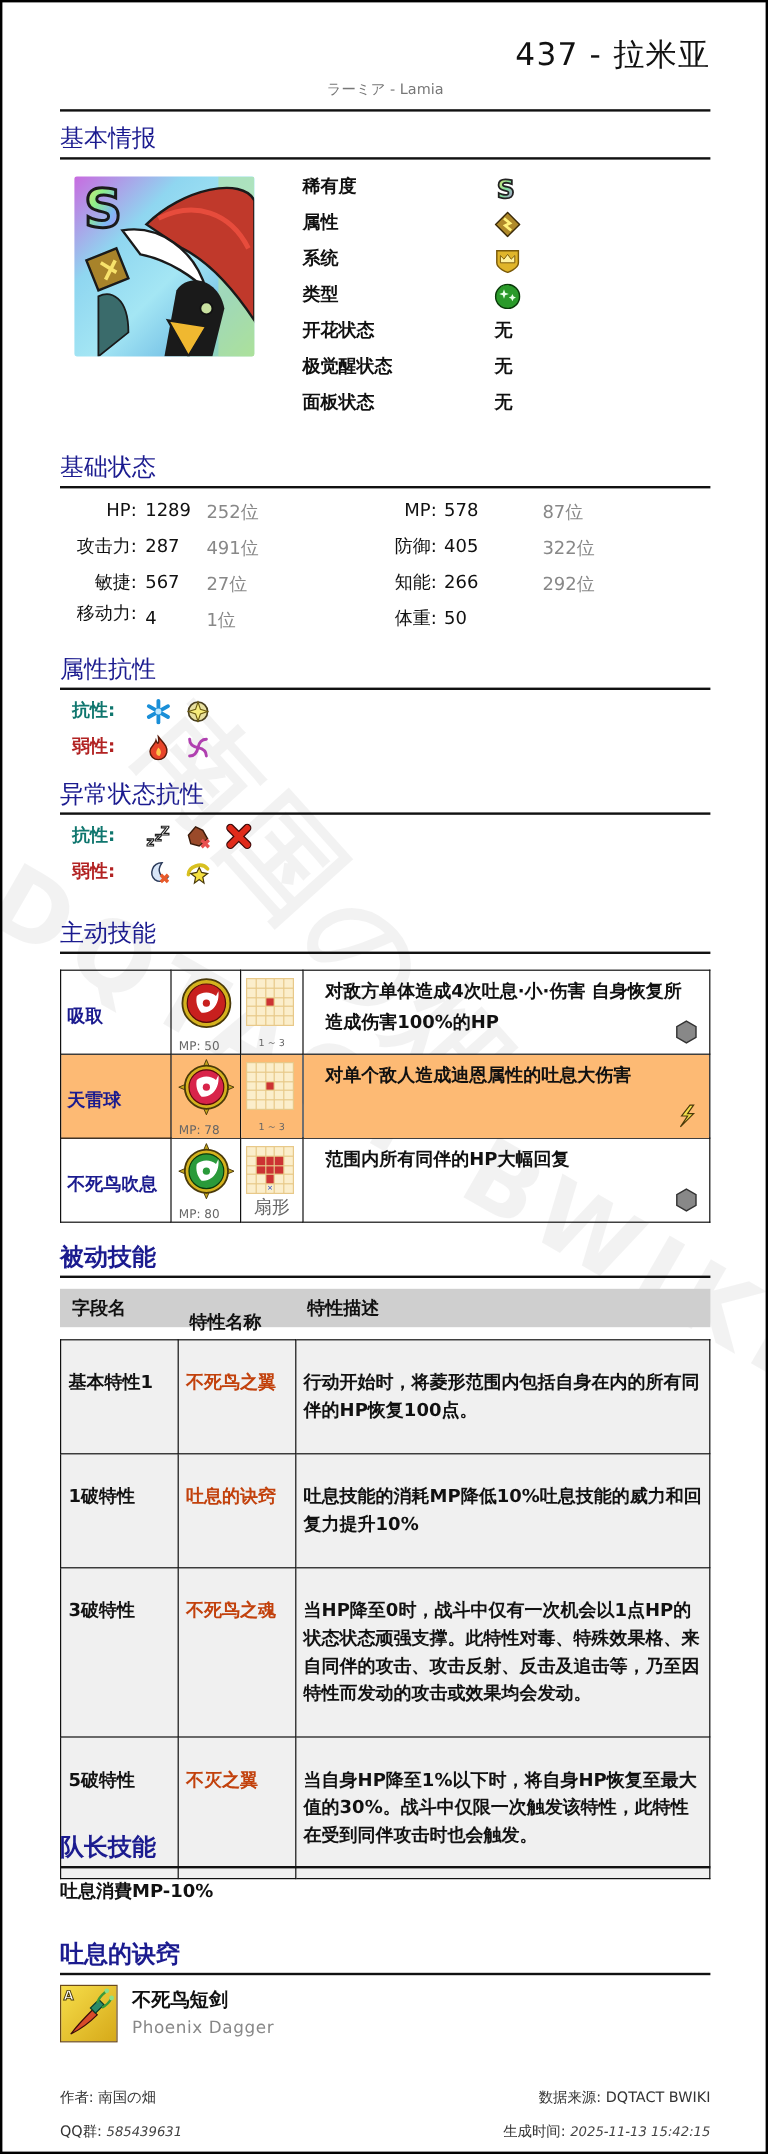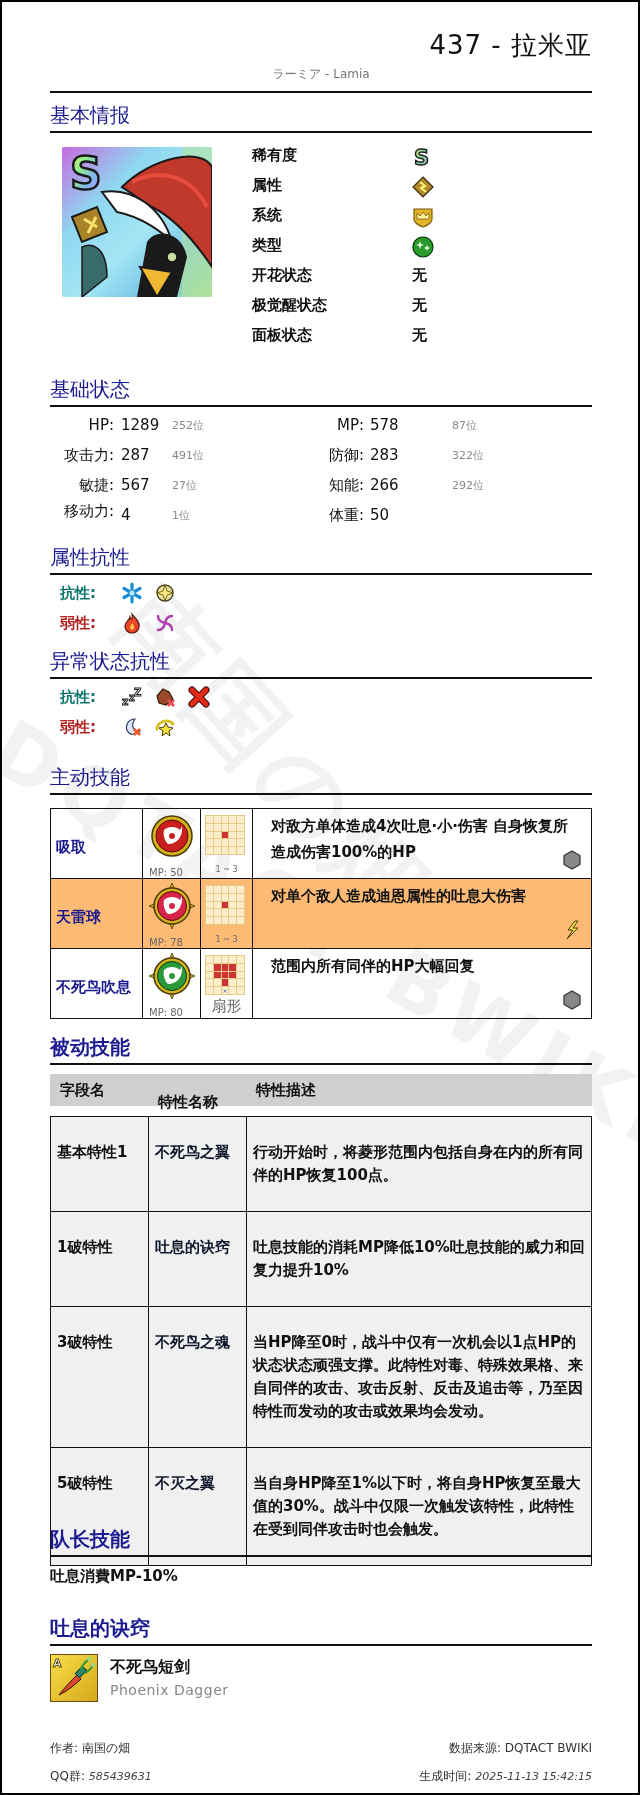--- a/index.html
+++ b/index.html
@@ -27,21 +27,21 @@
 
   
   .portrait { position: absolute; left: 12px; top: 145px; width: 150px; height: 150px; overflow: hidden; border-radius: 2px;
     background: linear-gradient(135deg, #c86be0 0%, #8fd6f0 30%, #a4e6f4 55%, #7dc7e8 75%, #9ede9a 100%); }
   .info-table { position: absolute; left: 202px; top: 144px; }
   .info-row { position: absolute; left: 0; width: 300px; height: 30px; font-size: 15px; font-weight: bold; color: #111; }
   .info-row .k { position: absolute; left: 0; top: 0; }
   .info-row .v { position: absolute; left: 160px; top: 0; }
   .ico { display: inline-block; width: 22px; height: 22px; vertical-align: middle; }
   .stat-cell { position: absolute; font-size: 15px; white-space: nowrap; }
-  .rank { font-size: 11px; color: #888; }
+  .rank { font-size: 15px; color: #888; }
 
   .res-row { position: absolute; left: 10px; font-size: 15px; font-weight: bold; height: 26px; }
   .res-row .lbl { display: inline-block; width: 56px; }
   .res-row .lbl.good { color: #0f766e; }
   .res-row .lbl.bad { color: #b22222; }
   .res-row .ic { display: inline-block; width: 22px; height: 22px; margin-right: 6px; vertical-align: middle; }
 
   
   .skills { position: absolute; left: 0; top: 806px; width: 542px; border: 1.5px solid #111; border-collapse: collapse; }
   .skills td { border: 1.5px solid #111; vertical-align: top; }
@@ -58,21 +58,21 @@
   .grid span { background: #fbeecb; font-size: 6px; color: #3050c0; text-align: center; line-height: 7px; }
   .grid span.on { background: #cc3333; }
   .elem-badge { position: absolute; right: 10px; bottom: 8px; width: 18px; height: 20px; }
 
   
   .ptab-head { position: absolute; left: 0; top: 1072px; width: 542px; height: 32px; background: #cfcfcf; font-size: 15px; font-weight: bold; }
   .ptab-head span { position: absolute; top: 7px; }
   .ptab { position: absolute; left: 0; top: 1114px; width: 542px; border-collapse: collapse; border: 1.5px solid #111; }
   .ptab td { border: 1.5px solid #111; background: #f0f0f0; font-size: 15px; font-weight: bold; vertical-align: top; padding: 24px 6px; line-height: 23px; }
   .ptab td.c1 { width: 98px; }
-  .ptab td.c2 { width: 98px; color: #0f172a; }
+  .ptab td.c2 { width: 98px; color: #c2410c; }
   .ptab td.c3 { }
 
   .leader { position: absolute; left: 0; top: 1565px; font-size: 15px; font-weight: bold; }
   .equip-icon { position: absolute; left: 0; top: 1652px; width: 48px; height: 48px; border: 1px solid #6b4a1a;
     background: linear-gradient(135deg, #f6dd4a, #d6a919); }
   .equip-name { position: absolute; left: 60px; top: 1655px; font-size: 16px; font-weight: bold; }
   .equip-en { position: absolute; left: 60px; top: 1680px; font-size: 14px; color: #888; letter-spacing: 0.5px; }
 
   .footer { position: absolute; font-size: 12px; color: #333; white-space: nowrap; }
   .footer .dim { color: #444; font-style: italic; font-size: 11px; }
@@ -193,21 +193,21 @@
 
       <div class="stat-cell" style="left:0; top:500px; width:64px; text-align:right;">移动力:</div>
       <div class="stat-cell" style="left:71px; top:504px;">4</div>
       <div class="stat-cell rank" style="left:122px; top:506px;">1位</div>
 
       <div class="stat-cell" style="left:250px; top:414px; width:64px; text-align:right;">MP:</div>
       <div class="stat-cell" style="left:320px; top:414px;">578</div>
       <div class="stat-cell rank" style="left:402px; top:416px;">87位</div>
 
       <div class="stat-cell" style="left:250px; top:444px; width:64px; text-align:right;">防御:</div>
-      <div class="stat-cell" style="left:320px; top:444px;">283</div>
+      <div class="stat-cell" style="left:320px; top:444px;">405</div>
       <div class="stat-cell rank" style="left:402px; top:446px;">322位</div>
 
       <div class="stat-cell" style="left:250px; top:474px; width:64px; text-align:right;">知能:</div>
       <div class="stat-cell" style="left:320px; top:474px;">266</div>
       <div class="stat-cell rank" style="left:402px; top:476px;">292位</div>
 
       <div class="stat-cell" style="left:250px; top:504px; width:64px; text-align:right;">体重:</div>
       <div class="stat-cell" style="left:320px; top:504px;">50</div>
     </div>
 

